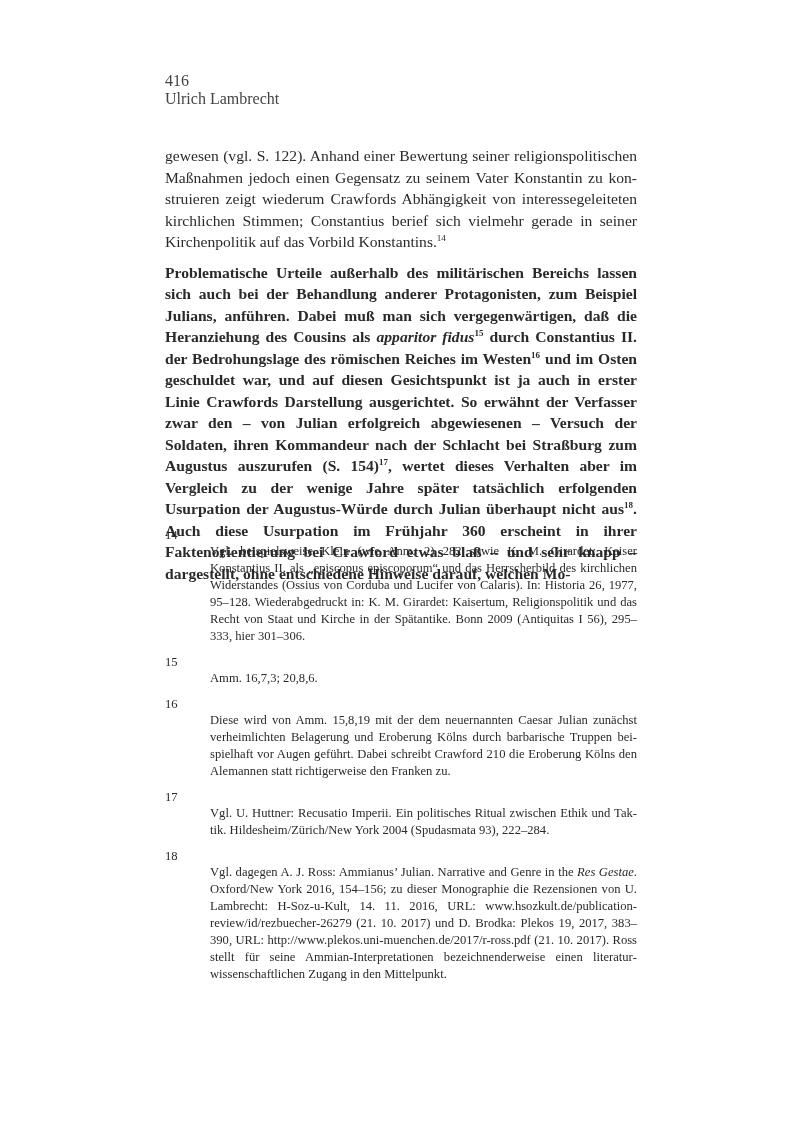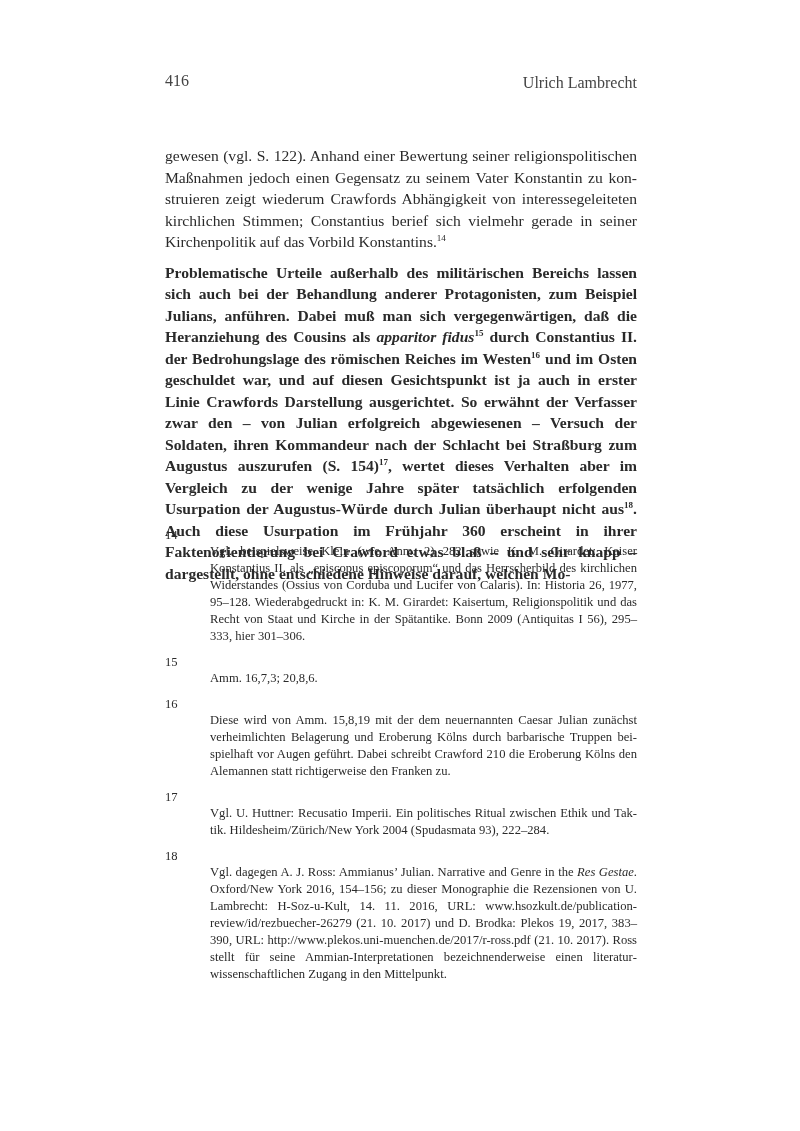--- a/index.html
+++ b/index.html
@@ -1,20 +1,20 @@
 <!DOCTYPE html>
 <html><head>
 <meta charset="utf-8">
 <style>
   html, body { margin:0; padding:0; background:#ffffff; }
   body { width:800px; height:1131px; position:relative; overflow:hidden;
          font-family:"Liberation Serif","DejaVu Serif",serif; color:#2a2a2a; }
   .header { position:absolute; top:72px; left:165px; width:472px; height:20px; font-size:16px; color:#444; }
   .header .pnum { position:absolute; left:0; top:0; }
-  .header .running { position:absolute; left:0; right:0; top:2px; text-align:right; }
+  .header .running { position:absolute; left:0; right:0; top:18px; text-align:left; }
   .body-text { position:absolute; left:165px; top:145px; width:472px; font-size:15.6px; line-height:21.5px; text-align:justify; hyphens:manual; }
   .body-text p { margin:0; }
   .body-text p + p { margin-top:9px;font-weight:bold; }
   sup { font-size:9px; line-height:0; vertical-align:super; }
   .footnotes { position:absolute; left:165px; top:527px; width:472px; font-size:12.6px; line-height:17px; }
   .fn { display:flex; margin-bottom:9px; }
   .fn-num { width:45px; flex:none; }
   .fn-text { flex:1; text-align:justify;margin-top:16px; }
   i { font-style:italic; }
 </style>

